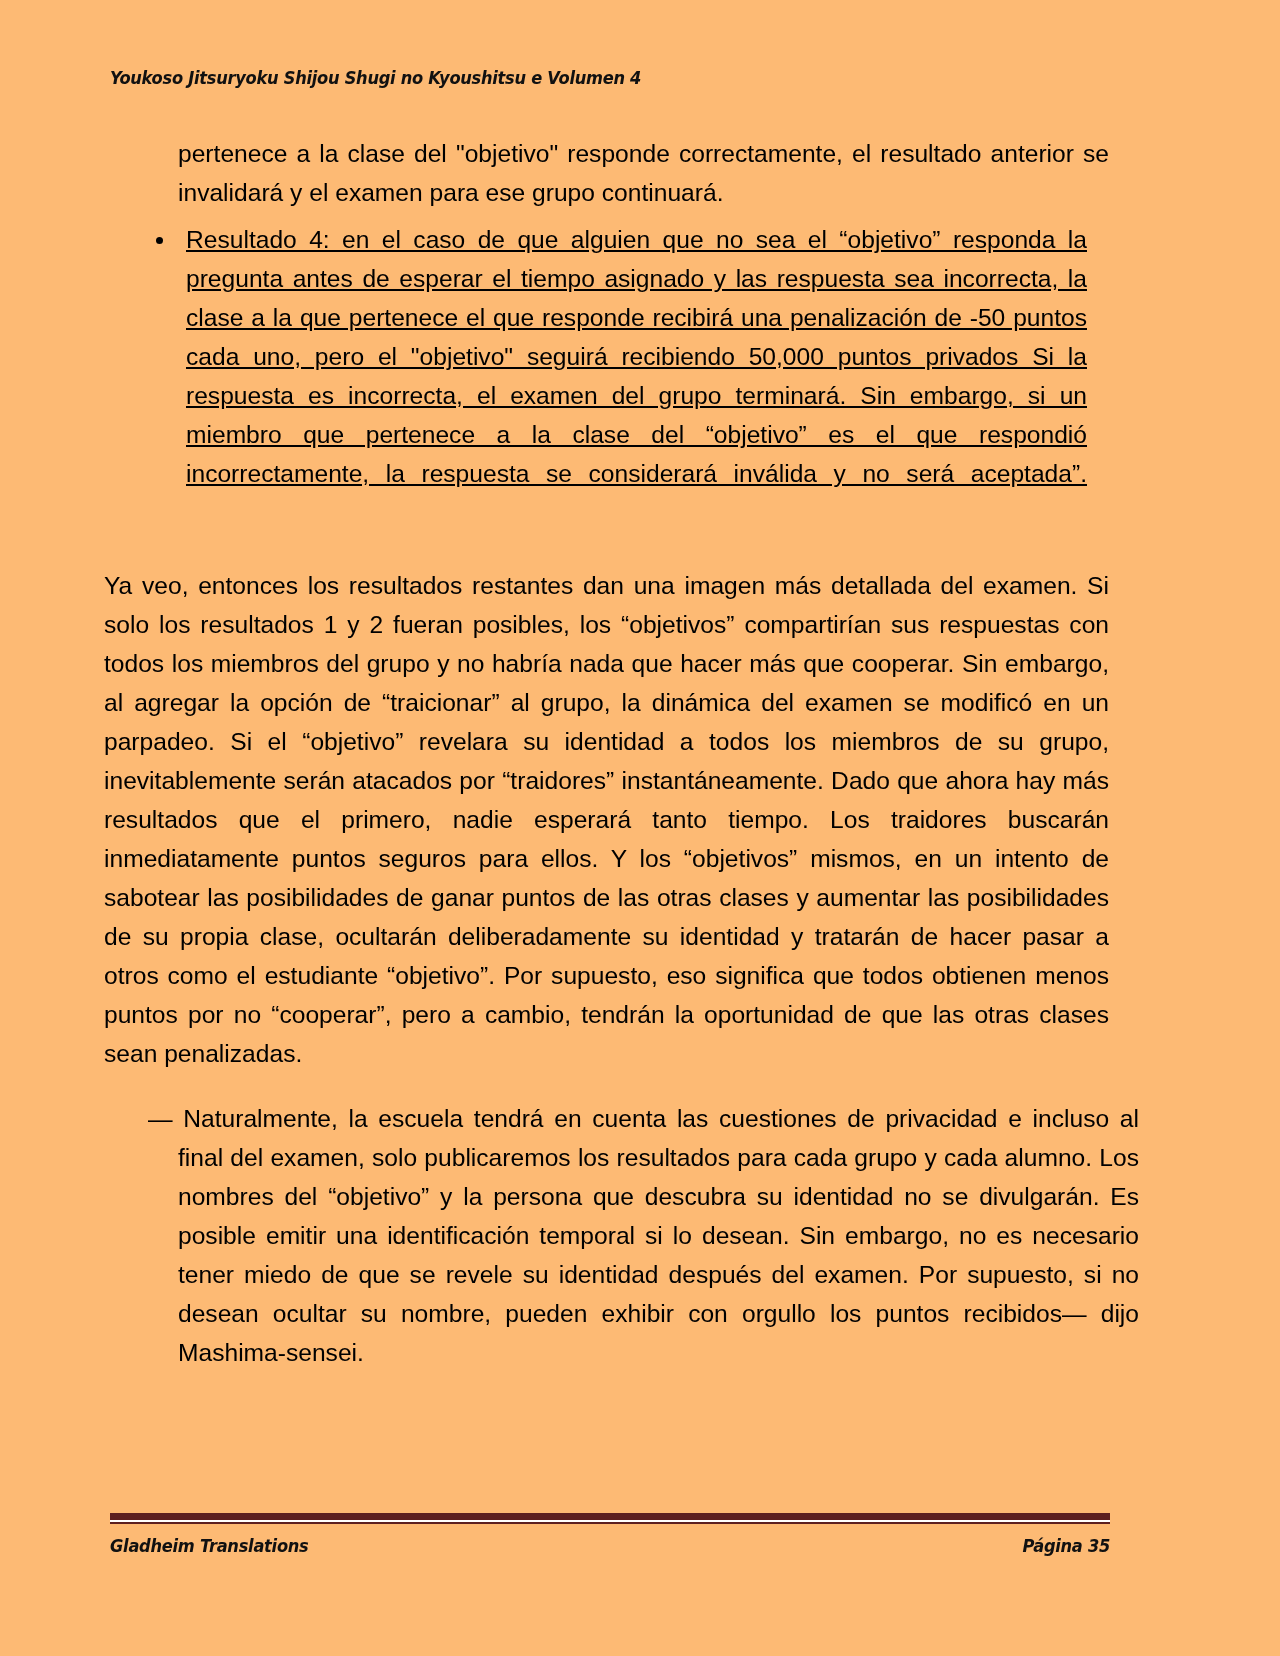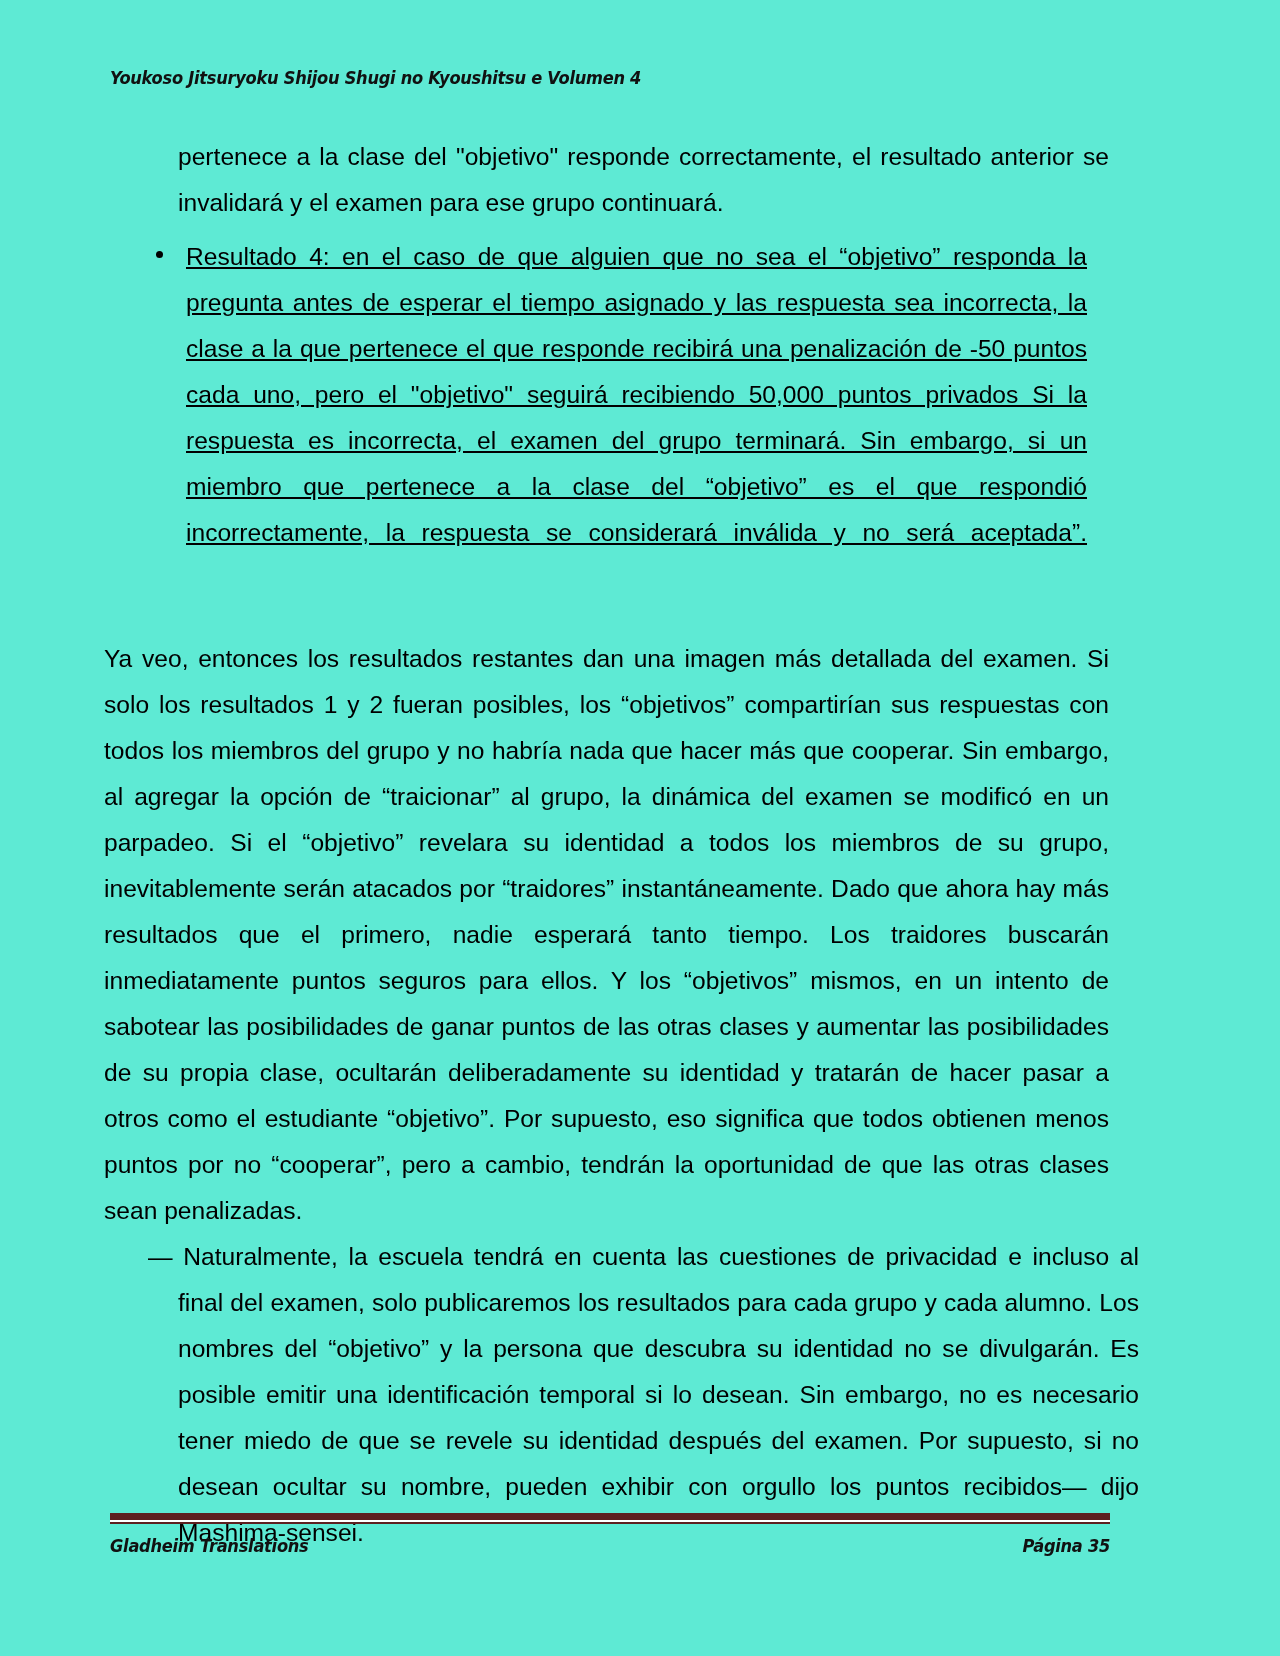--- a/index.html
+++ b/index.html
@@ -15,21 +15,21 @@
     position: relative;
     overflow: hidden;
   }
 
   .page {
     position: absolute;
     left: 0;
     top: 0;
     width: 1280px;
     height: 1656px;
-    background: #5eead4;
+    background: #fdba74;
   }
 
   
   .page-header {
     position: absolute;
     left: 110px;
     top: 68px;
     width: 1000px;
     height: 30px;
   }
@@ -49,21 +49,21 @@
   .content {
     position: absolute;
     left: 104px;
     top: 134px;
     width: 1005px;
   }
 
   p, li {
     margin: 0;
     font-size: 24.6px;
-    line-height: 46px;
+    line-height: 39px;
     text-align: justify;
     text-justify: inter-word;
     color: #000000;
   }
 
   
   .indent-block {
     margin-left: 74px;
     width: 931px;
   }
@@ -97,20 +97,21 @@
   }
 
   
   .para-main {
     margin-top: 34px;
     width: 1005px;
   }
 
   
   .para-dash {
+    margin-top: 26px;
     margin-left: 44px;
     width: 961px;
     padding-left: 30px;
     text-indent: -30px;
   }
 
   
   p::after, li::after {
     content: "";
     display: inline-block;

